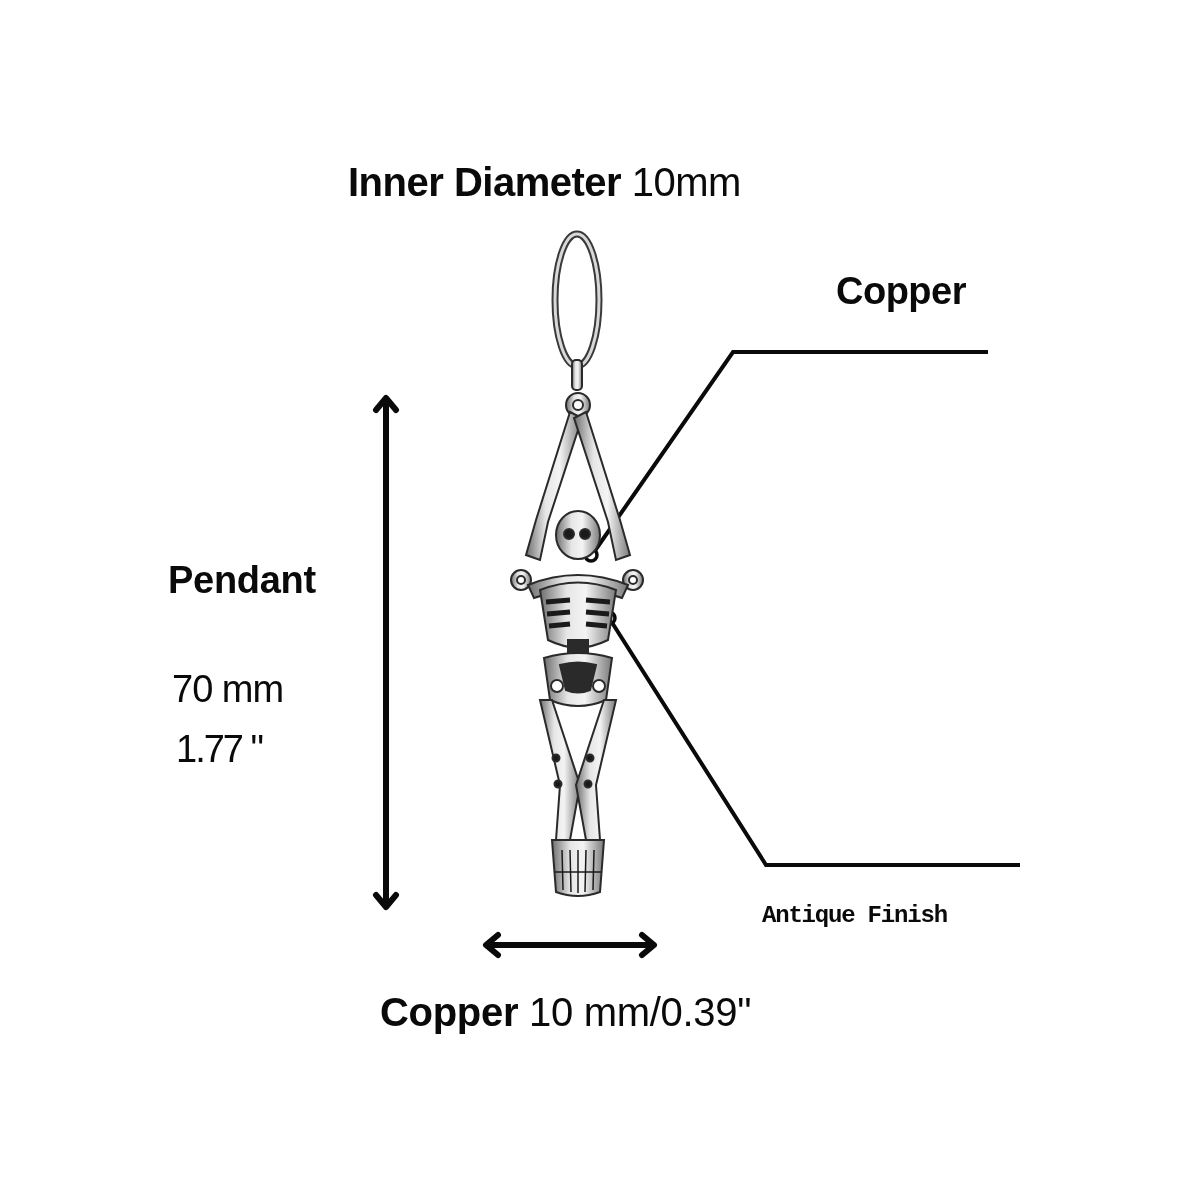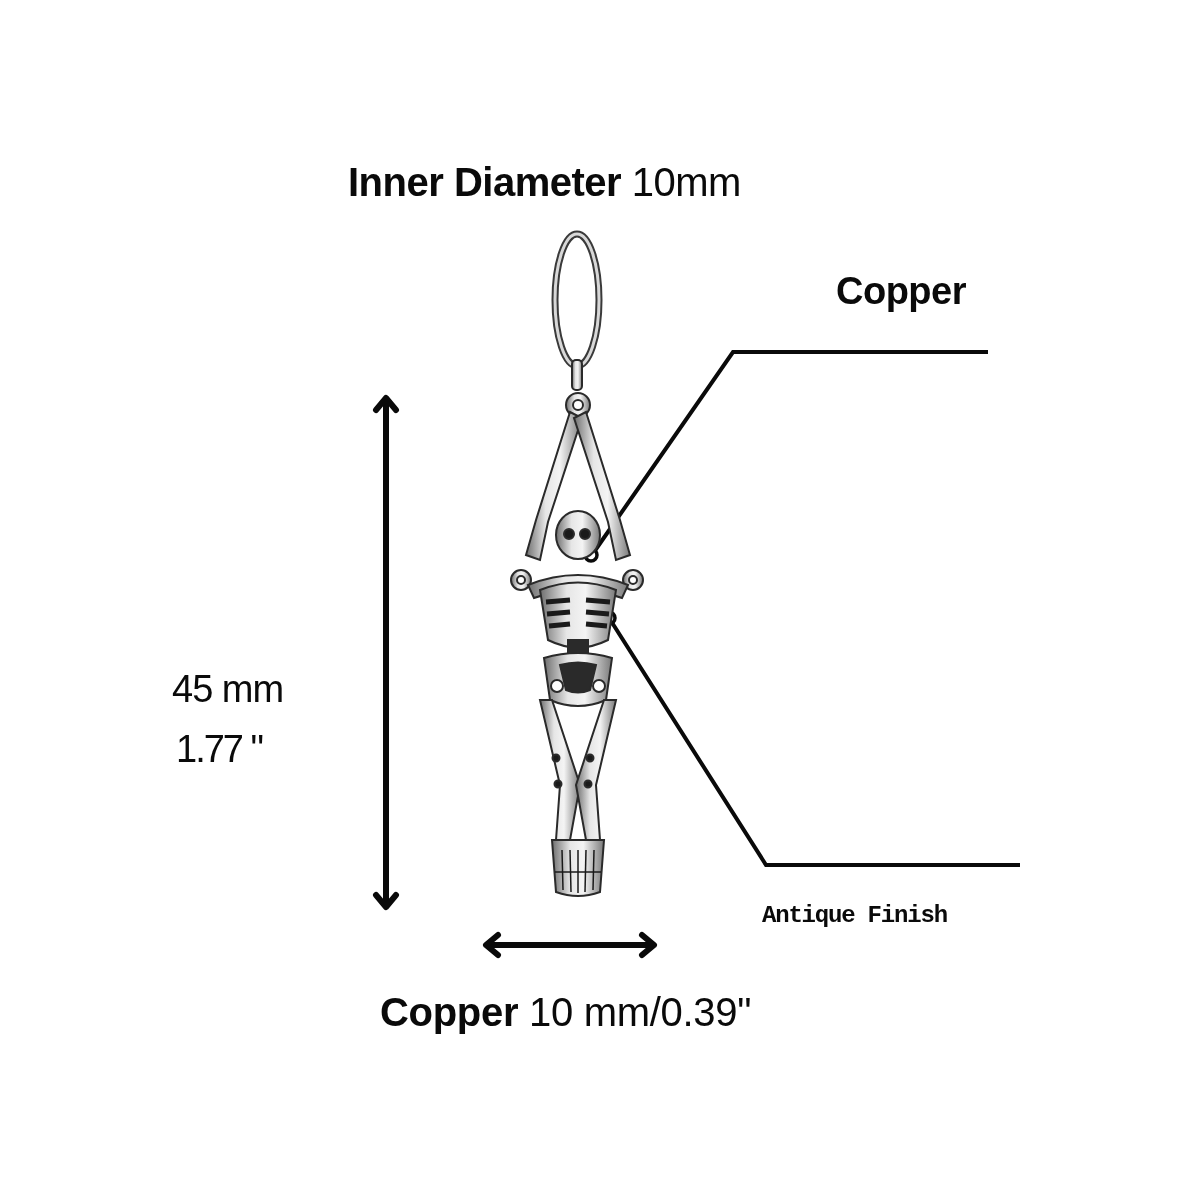--- a/index.html
+++ b/index.html
@@ -23,22 +23,23 @@
 <div id="title-inner" class="abs">
   <span class="bold">Inner Diameter</span>
   <span class="light">10mm</span>
 </div>
 
 <div id="label-copper" class="abs bold">Copper</div>
 
 <div id="label-antique" class="abs bold">Antique Finish</div>
 
 <div id="label-pendant" class="abs bold">
+  <div>Pendant</div>
 </div>
-<div id="val-mm" class="abs light">45 mm</div>
+<div id="val-mm" class="abs light">70 mm</div>
 <div id="val-in" class="abs light">1.77 "</div>
 
 <div id="title-width" class="abs">
   <span class="bold">Copper</span>
   <span class="light">10 mm/0.39"</span>
 </div>
 
 <svg width="1200" height="1200" viewBox="0 0 1200 1200">
   <defs>
     <linearGradient id="metal" x1="0" x2="1" y1="0" y2="0">

